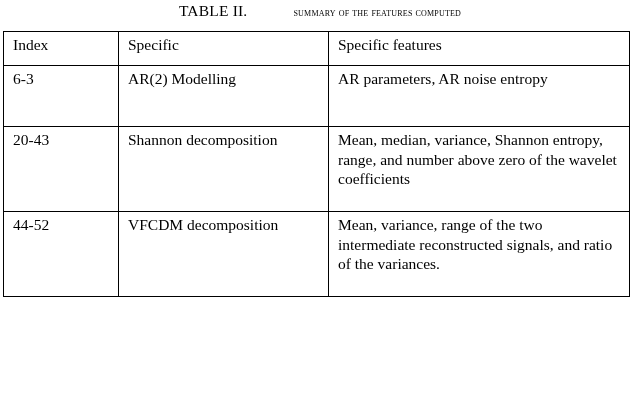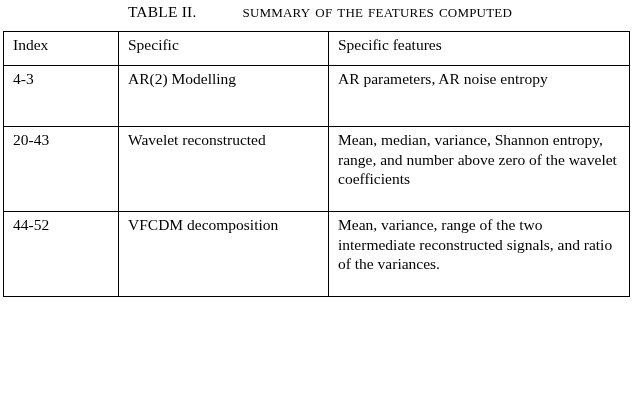--- a/index.html
+++ b/index.html
@@ -37,21 +37,21 @@
     font-variant: normal;
     text-transform: none;
   }
   .caption .gap {
     display: inline-block;
     width: 46px;
   }
   .caption .smallcaps {
     font-variant: small-caps;
     text-transform: lowercase;
-    font-size: 19px;
+    font-size: 11px;
   }
 
   
   .tbl-wrap {
     position: absolute;
     left: 3px;
     top: 31px;
     width: 626px;
   }
   table.features {
@@ -102,27 +102,27 @@
       </colgroup>
       <thead>
         <tr class="row-h1">
           <th>Index</th>
           <th>Specific</th>
           <th>Specific features</th>
         </tr>
       </thead>
       <tbody>
         <tr class="row-2line">
-          <td>4-3</td>
+          <td>6-3</td>
           <td>AR(2) Modelling</td>
           <td class="cell-just">AR parameters, AR noise entropy</td>
         </tr>
         <tr class="row-3line">
           <td>20-43</td>
-          <td>Wavelet reconstructed</td>
+          <td>Shannon decomposition</td>
           <td>Mean, median, variance, Shannon entropy, range, and number above zero of the wavelet coefficients</td>
         </tr>
         <tr class="row-3line">
           <td>44-52</td>
           <td>VFCDM decomposition</td>
           <td class="cell-just">Mean, variance, range of the two intermediate reconstructed signals, and ratio of the variances.</td>
         </tr>
       </tbody>
     </table>
   </div>

